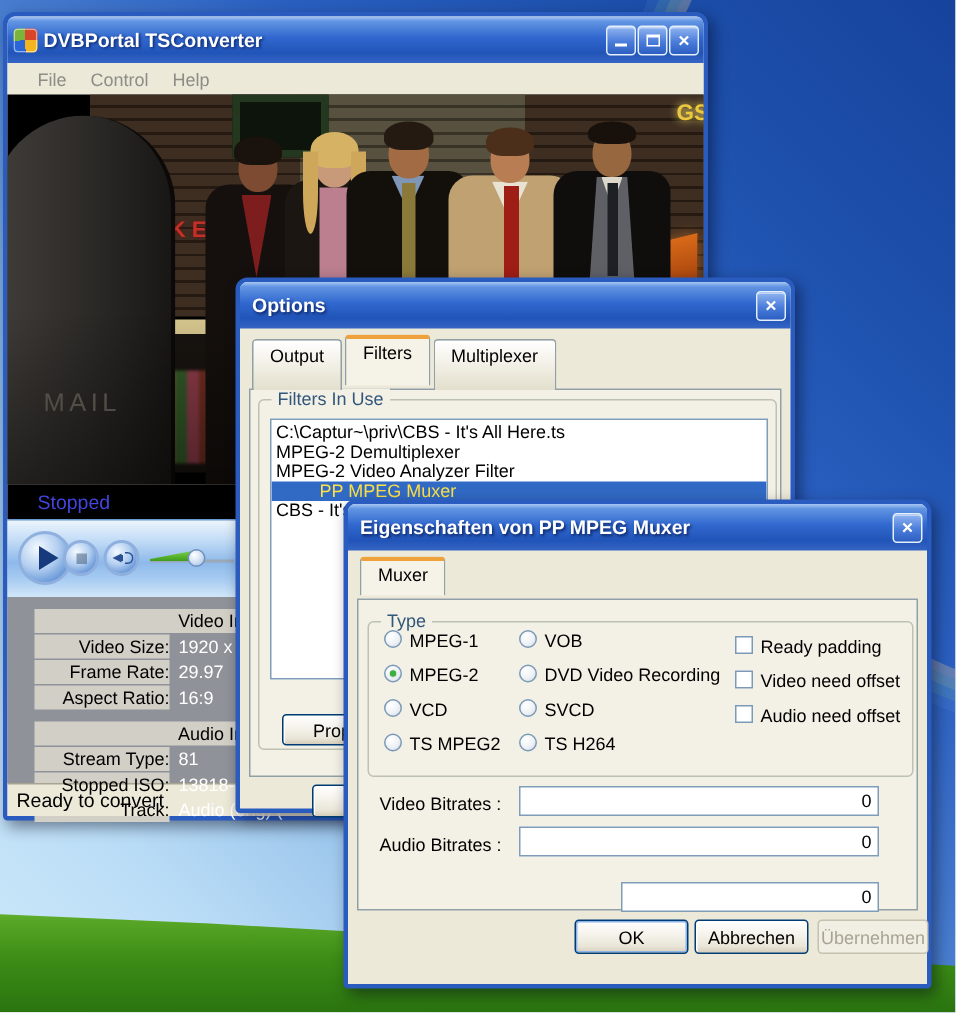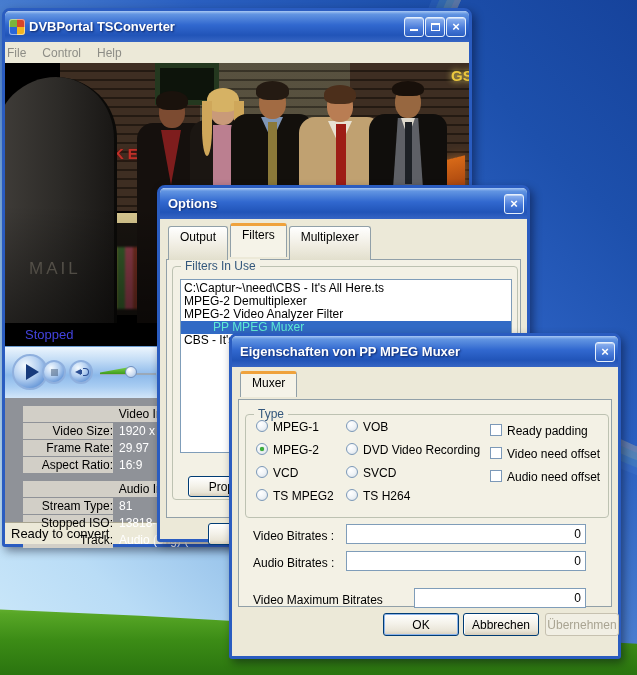--- a/index.html
+++ b/index.html
@@ -29,21 +29,21 @@
   .tbtn { width:20px; height:20px; margin-left:1px; border-radius:3px; border:1px solid #e6f0fc;
     background:linear-gradient(180deg,#91b5f0 0%,#4a7cda 55%,#2c5fc2 100%);
     color:#fff; font-size:12px; font-weight:bold; display:flex; align-items:center; justify-content:center;
     box-shadow:inset 0 1px 0 rgba(255,255,255,.45); cursor:default; }
   .min-glyph { width:8px; height:8px; border-bottom:2px solid #fff; }
   .max-glyph { width:9px; height:8px; border:1px solid #fff; border-top:2px solid #fff; }
   .x-glyph { font-size:13px; line-height:13px; }
 
   
   #mainwin { left:2px; top:8px; width:470px; z-index:10; }
-  .menubar { height:21px; background:#ece9d8; display:flex; align-items:center; padding-left:2px; }
+  .menubar { height:21px; background:#ece9d8; display:flex; align-items:center; padding-left:20px; }
   .menu-item { color:#8d8d86; font-size:12px; margin-right:16px; }
   .video { position:relative; width:464px; height:260px; background:#000; overflow:hidden; }
   .stopbar { height:23px; background:#000; color:#4343de; font-size:13px; padding:4px 0 0 20px; }
 
   
   .brick { position:absolute; left:55px; top:0; width:409px; height:148px;
     background:repeating-linear-gradient(180deg,#413024 0 7px,#261b13 7px 9px);
     filter:brightness(.95); }
   .brick-light { position:absolute; left:195px; top:0; width:150px; height:150px;
     background:repeating-linear-gradient(180deg,#5c5744 0 7px,#3b372a 7px 9px); opacity:.85; }
@@ -122,21 +122,21 @@
   .xpbtn.default { box-shadow:inset 0 0 0 1px #8cb4ea, inset 1px 1px 0 #fff; }
   .xpbtn.disabled { color:#a9a492; border-color:#c6c1b0; background:#f1efe4; box-shadow:none; }
 
   
   #optdlg { left:157px; top:185px; width:373px; height:357px; z-index:20; }
   .op-page { height:259px; }
   .op-grp { left:5px; top:6px; width:346px; height:234px; }
   .listbox { position:absolute; left:7px; top:12px; width:332px; height:174px; background:#fff;
     border:1px solid #7f9db9; font-size:12px; padding-top:2px; overflow:hidden; }
   .li { height:13px; line-height:13px; padding-left:3px; white-space:nowrap; color:#000; }
-  .li.sel { background:#316ac5; color:#5eead4;padding-left:32px; }
+  .li.sel { background:#316ac5; color:#fde047;padding-left:32px; }
   .props-btn { position:absolute; left:15px; top:209px; width:96px; height:21px; }
   .op-footer { position:relative; height:32px; }
   .op-ok { position:absolute; left:42px; top:5px; width:86px; height:22px; }
 
   
   #muxdlg { left:229px; top:333px; width:392px; height:326px; z-index:30; }
   .mx-page { height:208px; }
   .mx-grp { left:6px; top:14px; width:364px; height:104px; }
   .opt-row { position:absolute; display:flex; font-size:12px; color:#000; white-space:nowrap; }
   .radio { width:12px; height:12px; border-radius:50%; border:1px solid #7c99b8; margin-right:5px;
@@ -306,21 +306,21 @@
     <div class="dlg-body">
       <div class="tabs">
         <div class="tab">Output</div>
         <div class="tab active">Filters</div>
         <div class="tab">Multiplexer</div>
       </div>
       <div class="tabpage op-page">
         <div class="grp op-grp">
           <div class="grp-label">Filters In Use</div>
           <div class="listbox">
-            <div class="li">C:\Captur~\need\CBS - It's All Here.ts</div>
+            <div class="li">C:\Captur~\priv\CBS - It's All Here.ts</div>
             <div class="li">MPEG-2 Demultiplexer</div>
             <div class="li">MPEG-2 Video Analyzer Filter</div>
             <div class="li sel">PP MPEG Muxer</div>
             <div class="li">CBS - It's All Here.mpg</div>
           </div>
           <button class="xpbtn props-btn">Properties</button>
         </div>
       </div>
       <div class="op-footer">
         <button class="xpbtn op-ok">OK</button>
@@ -388,21 +388,20 @@
           <div class="opt-row" style="left:244px;top:55px;">
               <span class="cb"></span>
               <span>Audio need offset</span>
             </div>
         </div>
 
         <div class="fld-label" style="left:14px;top:129px;">Video Bitrates :</div>
         <input class="fld" style="left: 107px; top: 124px; width: 240px;" value="0">
         <div class="fld-label" style="left:14px;top:156px;">Audio Bitrates :</div>
         <input class="fld" style="left: 107px; top: 151px; width: 240px;" value="0">
-        <div class="fld-label" style="left:14px;top:193px;">Video Maximum Bitrates</div>
         <input class="fld" style="left: 175px; top: 188px; width: 172px;" value="0">
       </div>
       <div class="mx-footer">
         <button class="xpbtn default" style="left:145px;width:76px;">OK</button>
         <button class="xpbtn" style="left:225px;width:76px;">Abbrechen</button>
         <button class="xpbtn disabled" style="left:307px;width:74px;">Übernehmen</button>
       </div>
     </div>
   </div>
 </div>

